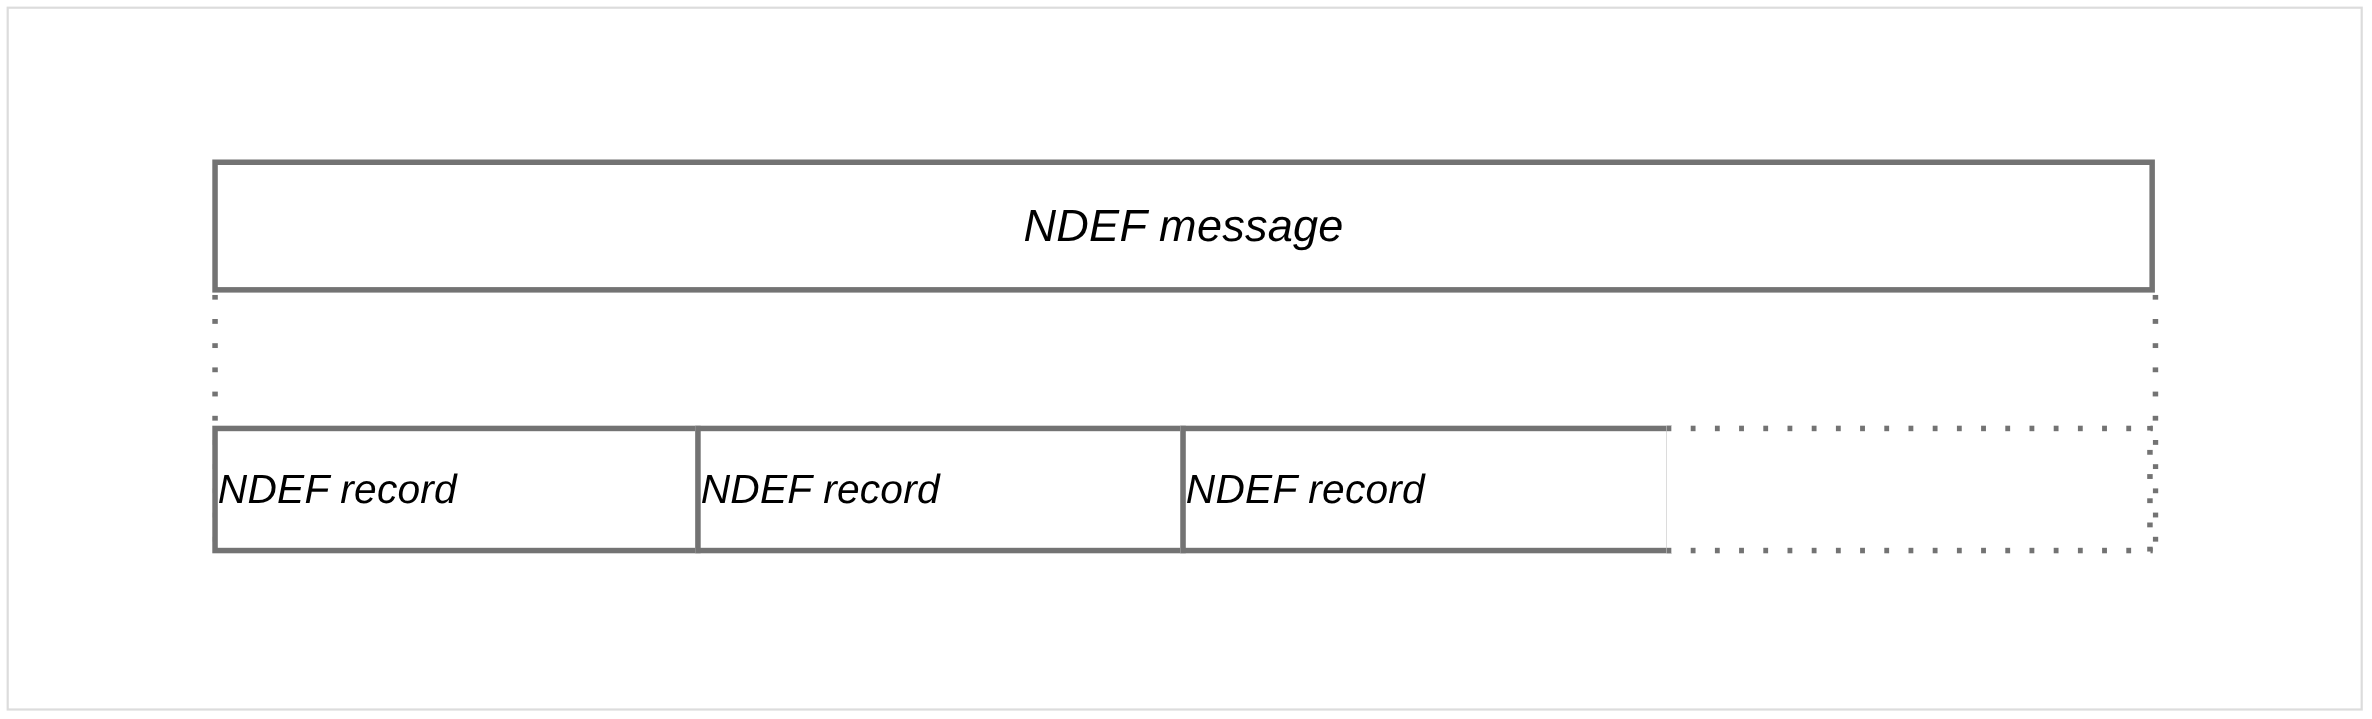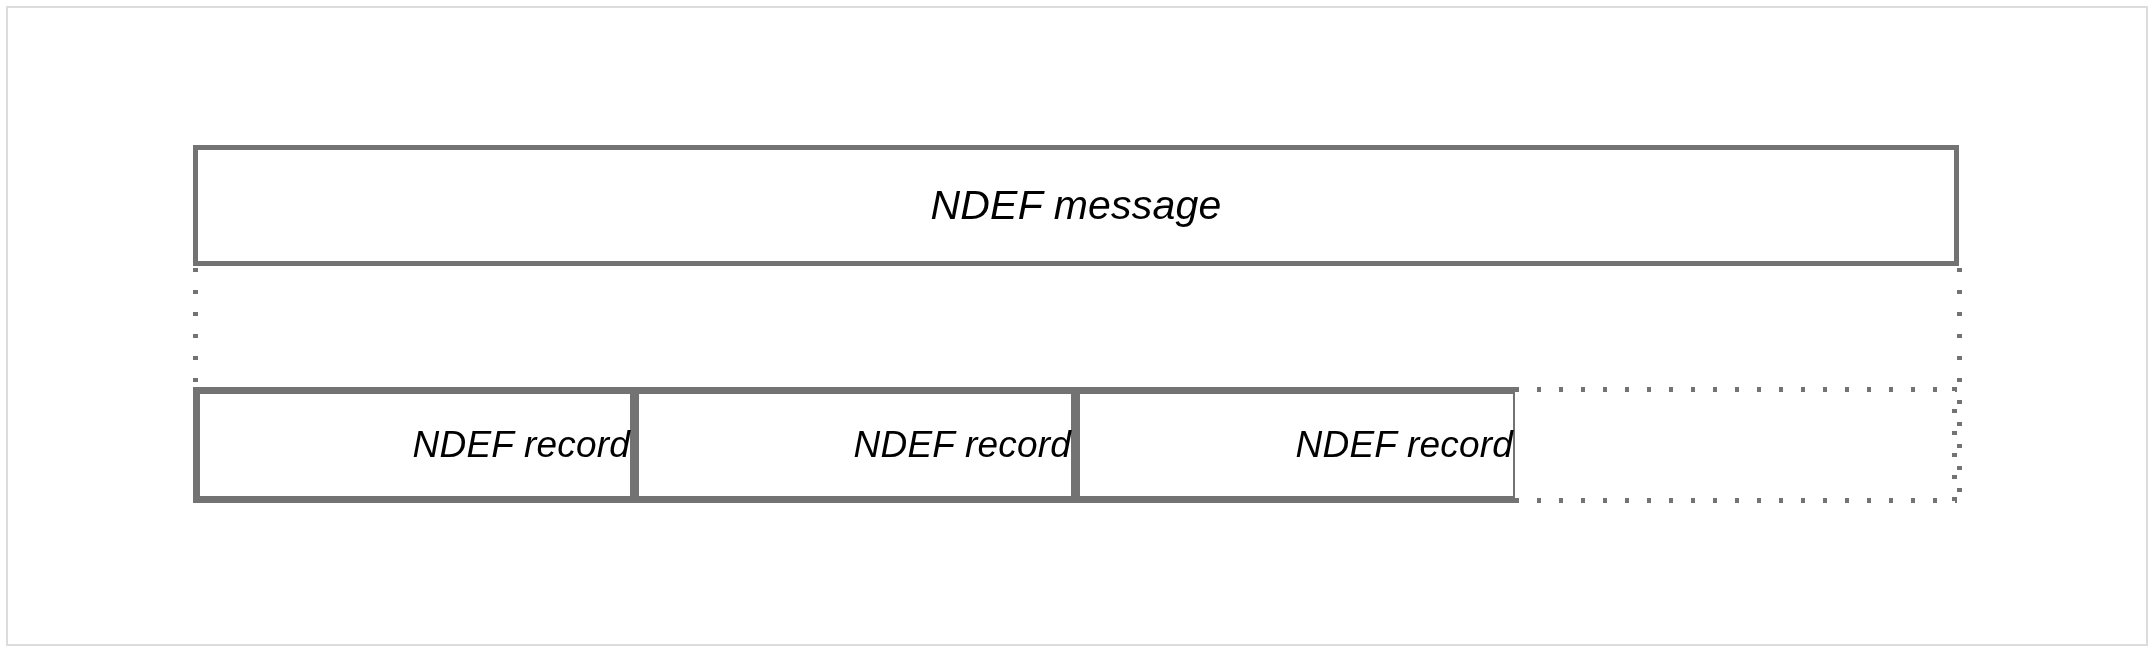--- a/index.html
+++ b/index.html
@@ -71,25 +71,25 @@
   #records-row {
     position: absolute;
     left: 193px;
     top: 387px;
     width: 1769px;
     height: 116px;
     display: flex;
   }
   .record-box {
     box-sizing: border-box;
-    border: 7px solid #737373;
+    border: 5px solid #737373;
     background: #ffffff;
     display: flex;
     align-items: center;
-    justify-content: flex-end;
+    justify-content: flex-start;
     margin-right: -5px;
     height: 116px;
   }
   #record-0 { width: 444px; }
   #record-1 { width: 446px; }
   #record-2 { width: 447px; }
   .record-label {
     font-size: 37px;
   }
   

